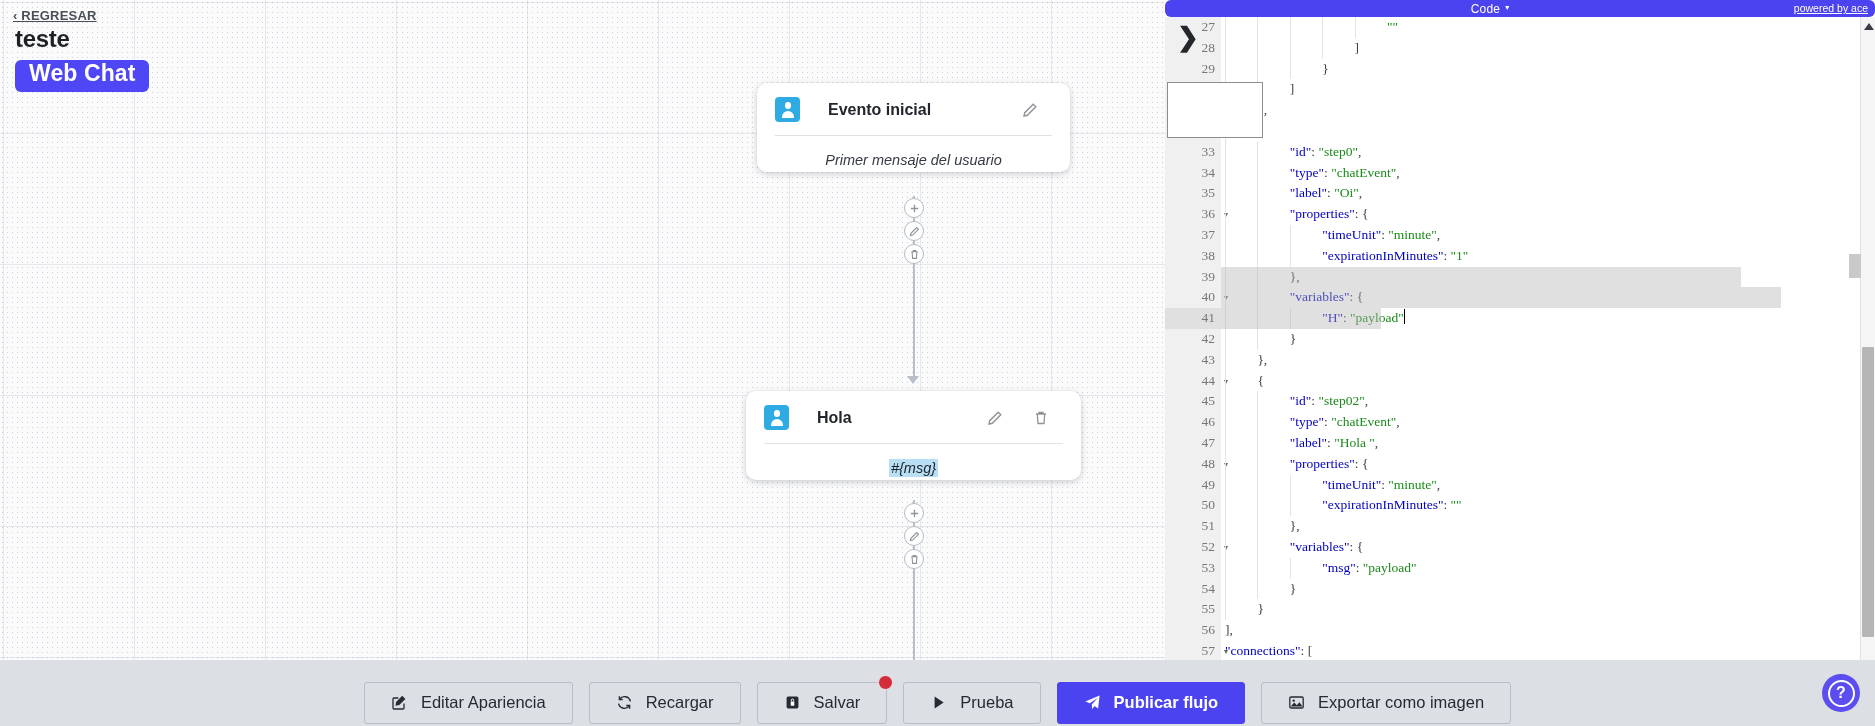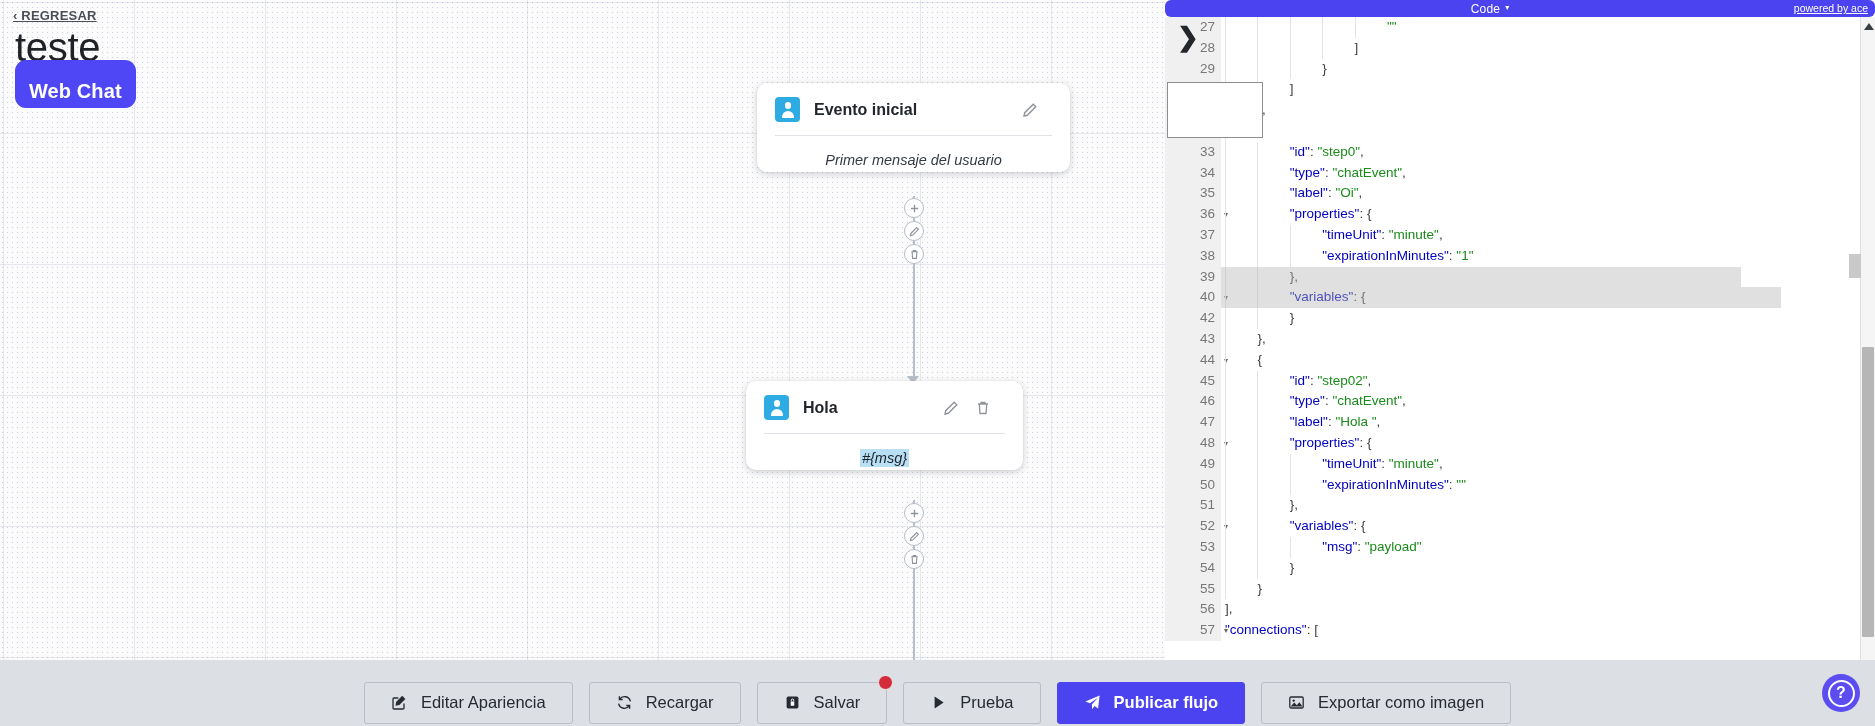--- a/index.html
+++ b/index.html
@@ -26,42 +26,42 @@
   }
 
   #back-link {
     position: absolute; left: 13px; top: 8px;
     font-size: 13px; font-weight: 700; letter-spacing: .2px;
     color: #4a4f57; text-decoration: underline;
     cursor: pointer; white-space: nowrap;
   }
   #page-title {
     position: absolute; left: 15px; top: 25px;
-    font-size: 40px; font-weight: 400; color: #1e2126;
+    font-size: 24px; font-weight: 700; color: #1e2126;
     letter-spacing: -.3px;
   }
   #channel-badge {
     position: absolute; left: 15px; top: 60px;
     background: #4f46f5; color: #fff;
-    font-size: 20px; font-weight: 700;
-    padding: 20px 14px 5px; border-radius: 11px;
+    font-size: 23px; font-weight: 700;
+    padding: 0 14px 5px; border-radius: 6px;
     letter-spacing: .1px;
   }
 
   
   .node {
     position: absolute;
     background: #fff;
     border-radius: 10px;
     box-shadow: 0 2px 7px rgba(40,50,70,.22), 0 0 0 .5px rgba(0,0,0,.03);
   }
   .node-header {
     display: flex; align-items: center;
     padding: 14px 31px 13px 18px;
-    gap: 14px;
+    gap: 28px;
     justify-content: flex-end;
   }
   .node-avatar {
     width: 25px; height: 25px; border-radius: 4px;
     background: #2eabe2; flex: 0 0 auto;
     position: relative;
   }
   .node-avatar::before {
     content: ""; position: absolute;
     left: 9.5px; top: 5px; width: 6.5px; height: 6.5px;
@@ -138,21 +138,21 @@
     position: relative; left: -30px; top: -1px;
   }
   #powered-by {
     position: absolute; right: 7px; top: 2px;
     color: #fff; font-size: 10.5px; text-decoration: underline;
     cursor: pointer;
   }
   #code-area {
     position: relative;
     height: 643px;
-    font-family: Liberation Sans, sans-serif;
+    font-family: Liberation Serif, serif;
     font-size: 13.5px; line-height: 20.8px;
     overflow: hidden;
   }
   .code-line { display: flex; height: 20.8px; position: relative; }
   .ln {
     width: 56px; flex: 0 0 56px;
     background: #f0f0f0; color: #777;
     text-align: right; padding-right: 6px;
     user-select: none; position: relative;
   }
@@ -296,21 +296,21 @@
             <path d="M8.4 1.7l1.9 1.9L4 9.9l-2.4.5.5-2.4z"></path>
           </svg>
       </div>
       <div class="mini-btn">
         <svg viewBox="0 0 12 12" fill="none" stroke="#8d949d" stroke-width="1.2">
           <path d="M2.5 3h7M4.6 3V1.8h2.8V3M3.4 3l.5 7.2h4.2L8.6 3"></path>
         </svg>
       </div>
     </div>
 
-    <div class="node" id="node-hola" style="left:746px; top:381px; width:277px;">
+    <div class="node" id="node-hola" style="left:746px; top:391px; width:335px;">
       <div class="node-header">
         <div class="node-avatar"></div>
         <div class="node-title">Hola</div>
         <div class="node-icon-btn">
           <svg viewBox="0 0 16 16" fill="none" stroke="#4c5159" stroke-width="1.4">
             <path d="M11.2 2.2l2.6 2.6L5.3 13.3 2 14l.7-3.3z"></path>
           </svg>
         </div>
         <div class="node-icon-btn">
           <svg viewBox="0 0 16 16" fill="none" stroke="#4c5159" stroke-width="1.3">
@@ -400,20 +400,24 @@
         </div>
         <div class="code-line">
           <div class="ln">39</div>
           <div class="code-text"><div class="sel-row" style="left: 0px; width: 520px;"></div><span class="ind"></span><span class="ind"></span><span class="s-pun">},</span></div>
         </div>
         <div class="code-line">
           <div class="ln">40<span class="fold">▾</span></div>
           <div class="code-text"><div class="sel-row" style="left: 0px; width: 560px;"></div><span class="ind"></span><span class="ind"></span><span class="s-key">"variables"</span><span class="s-pun">: {</span></div>
         </div>
         <div class="code-line">
+          <div class="ln active">41</div>
+          <div class="code-text"><div class="sel-row" style="left: 0px; width: 160px;"></div><span class="ind"></span><span class="ind"></span><span class="ind"></span><span class="s-key">"H"</span><span class="s-pun">: </span><span class="s-str">"payload"</span><span class="cursor"></span></div>
+        </div>
+        <div class="code-line">
           <div class="ln">42</div>
           <div class="code-text"><span class="ind"></span><span class="ind"></span><span class="s-pun">}</span></div>
         </div>
         <div class="code-line">
           <div class="ln">43</div>
           <div class="code-text"><span class="ind"></span><span class="s-pun">},</span></div>
         </div>
         <div class="code-line">
           <div class="ln">44<span class="fold">▾</span></div>
           <div class="code-text"><span class="ind"></span><span class="s-pun">{</span></div>

